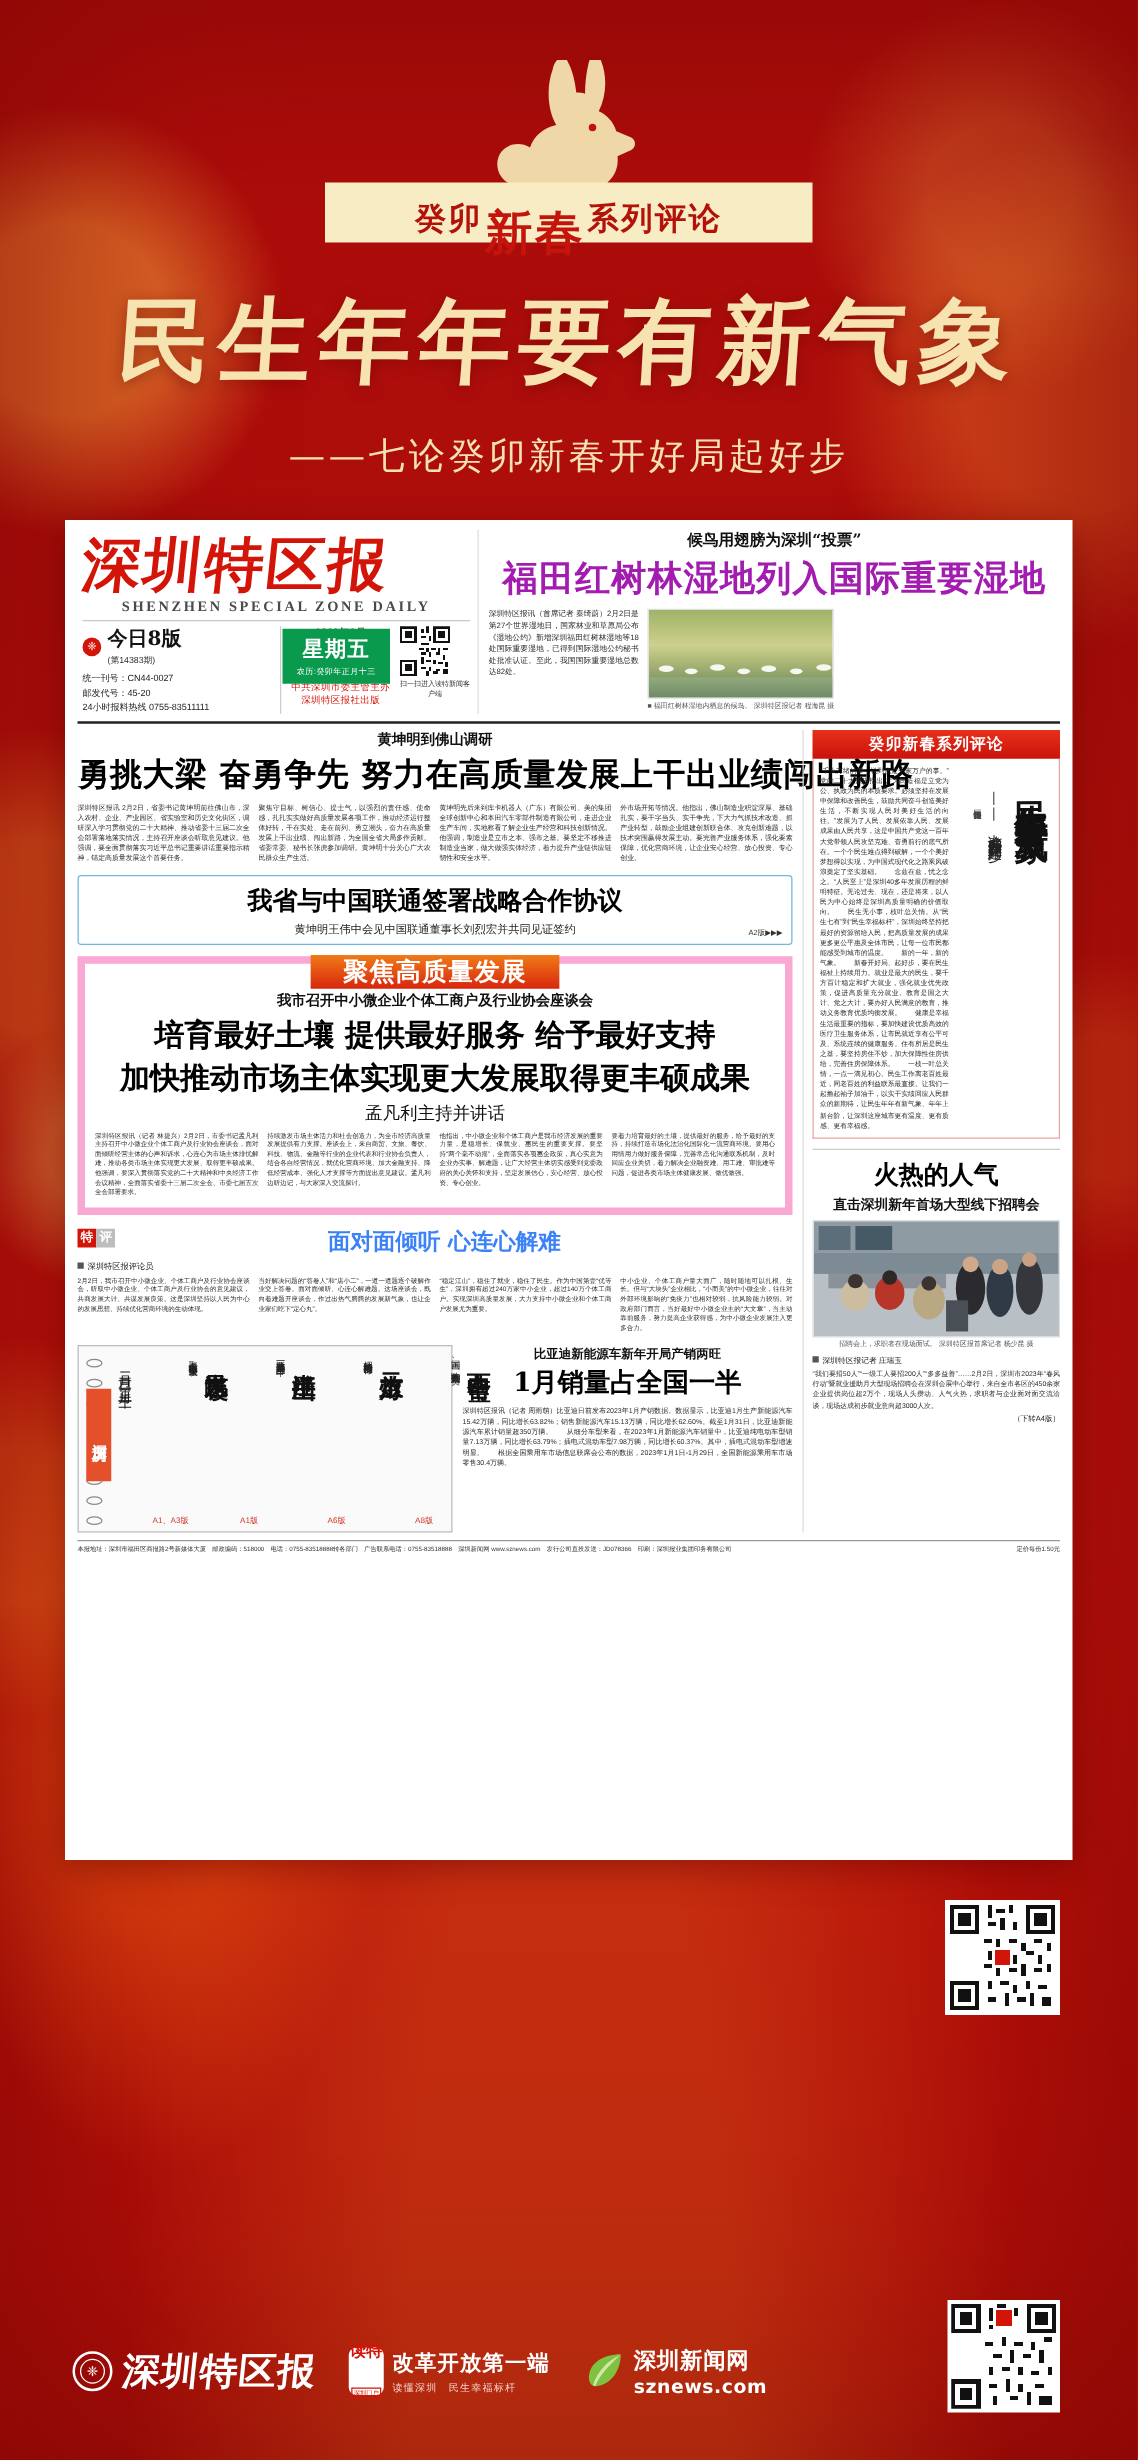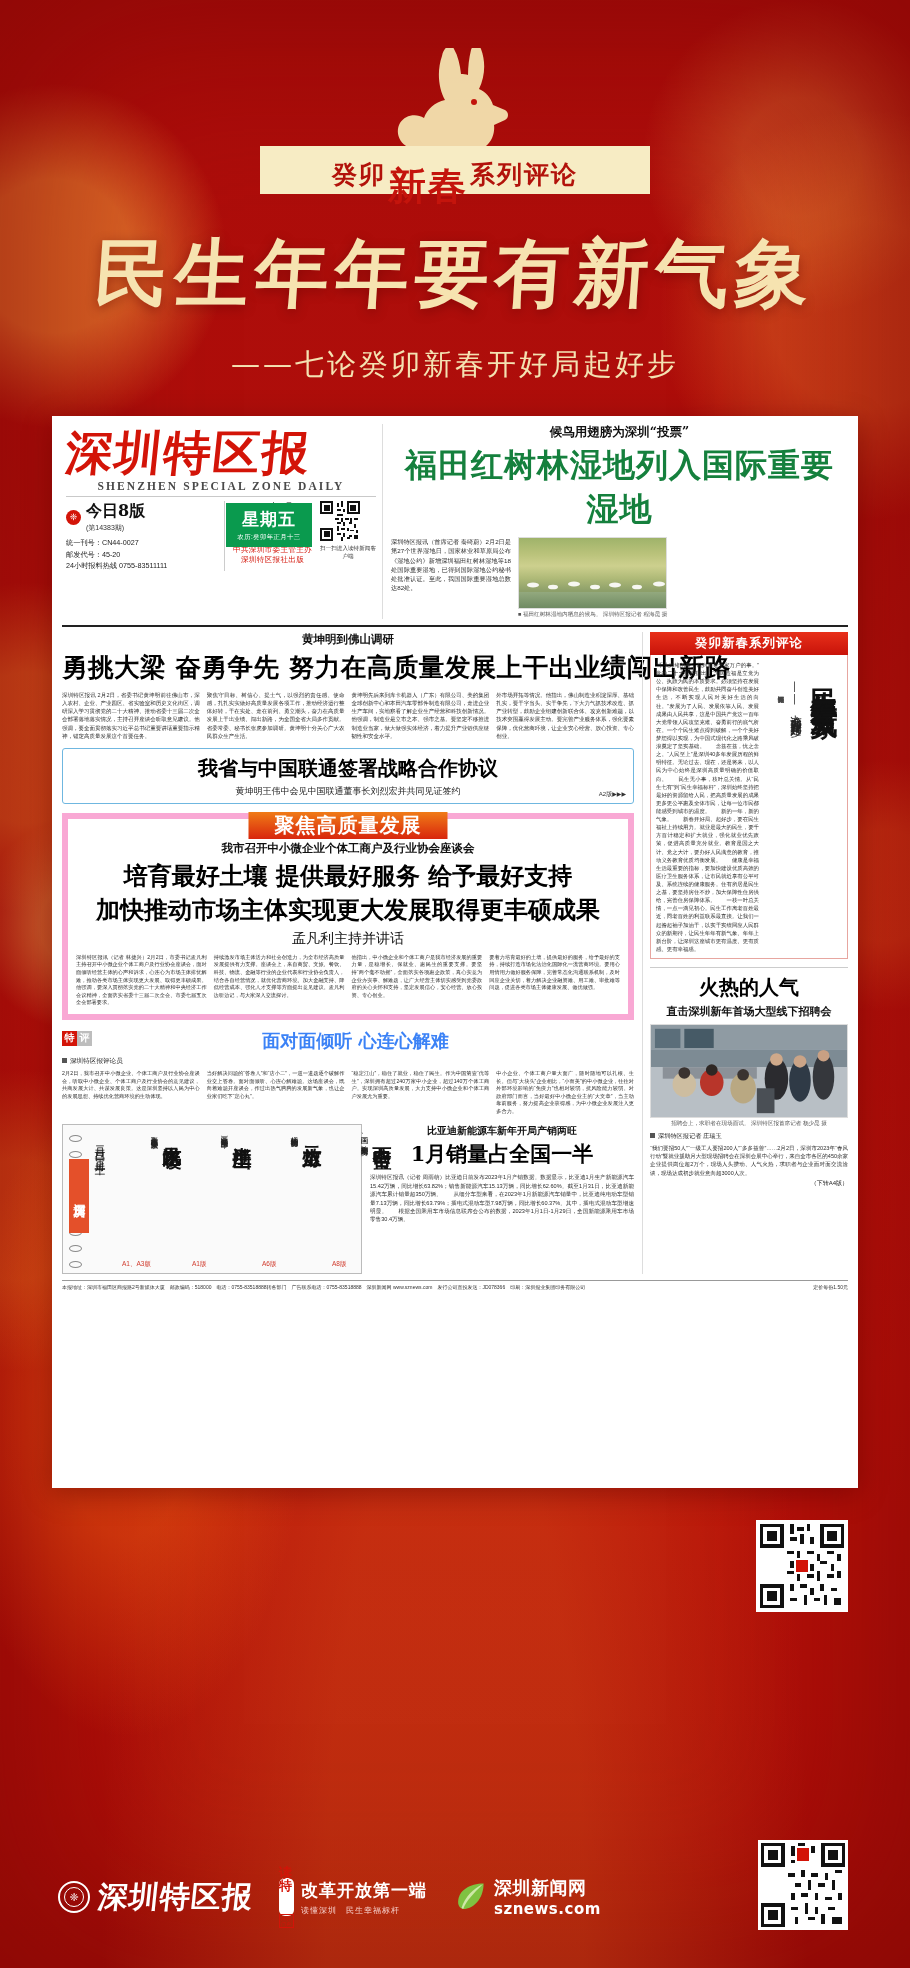--- a/index.html
+++ b/index.html
@@ -106,21 +106,21 @@
   }
   .weekbox .w1{ font-family:"DejaVu Serif",serif; font-weight:700; font-size:17px; letter-spacing:1px;}
   .weekbox .w2{ font-size:6.4px; margin-top:2px; letter-spacing:.4px;}
   .mh-bot{ font-size:7.6px; color:#d31408; text-align:center; margin-top:3px; letter-spacing:.3px;}
   .qr-mh{ width:40px; height:40px; flex:none; }
   .qr-cap{ font-size:5.6px; color:#333; text-align:center; width:56px; line-height:1.3; margin-top:2px;}
 
   
   .topstory{ flex:1; padding-left:8px; border-left:1px solid #ddd; }
   .ts-kicker{ text-align:center; font-family:"DejaVu Serif",serif; font-weight:700; font-size:12.5px; color:#111;}
-  .ts-title{ text-align:center; font-family:"DejaVu Serif",serif; font-weight:700; font-size:32px; color:#15803d; letter-spacing:1px; margin-top:3px;}
+  .ts-title{ text-align:center; font-family:"DejaVu Serif",serif; font-weight:700; font-size:28px; color:#a21caf; letter-spacing:1px; margin-top:3px;}
   .ts-body{ display:flex; gap:7px; margin-top:5px; }
   .ts-text{ width:120px; font-size:6.2px; line-height:1.5; color:#2a2a2a; text-align:justify;}
   .ts-photo{
     flex:1; height:72px; border:1px solid #ddd;
     background:
       linear-gradient(180deg,#9fb36a 0%,#b9c27a 22%,#cdd08e 40%,#aeb977 58%,#8ea06a 75%,#7d9460 100%);
     position:relative; overflow:hidden;
   }
   .ts-photo .birds{ position:absolute; left:0; right:0; bottom:14px; height:22px; }
   .ts-photo .water{ position:absolute;left:0;right:0;bottom:0;height:16px;background:linear-gradient(180deg,#93a97e,#6f8a63);}
@@ -225,21 +225,21 @@
   #bigqr{ position:absolute; right:62px; top:1520px; width:92px; height:92px; background:#fff; padding:4px;}
 
   
   #footer{ position:absolute; left:0; right:0; bottom:0; height:140px; }
   .ftr-inner{ position:absolute; left:0; right:0; top:34px; height:70px; display:flex; align-items:center; padding-left:58px; gap:26px;}
   .f-szsd{ display:flex; align-items:center; gap:8px;}
   .f-ring{ width:32px;height:32px;border-radius:50%;border:2px solid #fff;display:flex;align-items:center;justify-content:center;}
   .f-ring i{ width:20px;height:20px;border-radius:50%;border:1.6px solid #fff;display:flex;align-items:center;justify-content:center;color:#fff;font-size:11px;font-style:normal;}
   .f-name{ font-family:"DejaVu Serif",serif; font-weight:700; font-size:30px; color:#fff; letter-spacing:1px; transform:skewX(-6deg); white-space:nowrap;}
   .f-dute{ display:flex; align-items:center; gap:7px;}
-  .f-dtile{ width:15px;height:38px;background:#fff;border-radius:6px;display:flex;flex-direction:column;align-items:center;justify-content:center;gap:20px;}
+  .f-dtile{ width:28px;height:38px;background:#fff;border-radius:6px;display:flex;flex-direction:column;align-items:center;justify-content:center;gap:20px;}
   .f-dtile .d1{ color:#d31408;font-family:"DejaVu Serif",serif;font-weight:700;font-size:13px;line-height:1;}
   .f-dtile .d2{ color:#d31408;font-size:5px;margin-top:2px;border:.5px solid #d31408;padding:0 1px;}
   .f-dtxt .t1{ color:#fff; font-family:"DejaVu Sans",sans-serif; font-weight:700; font-size:17px; letter-spacing:1px;}
   .f-dtxt .t2{ color:#f7d2ce; font-size:8px; margin-top:3px; letter-spacing:1px;}
   .f-sz{ display:flex; align-items:center; gap:7px;}
   .f-leaf{ width:34px;height:34px;}
   .f-sztxt .s1{ color:#fff; font-family:"DejaVu Sans",sans-serif; font-weight:700; font-size:18px; letter-spacing:.5px;}
   .f-sztxt .s2{ color:#fff; font-family:"DejaVu Sans",sans-serif; font-weight:700; font-size:15px; letter-spacing:.5px;}
   .f-qr{ position:absolute; right:62px; top:12px; width:90px;height:90px;background:#fff;padding:3px;}
 

